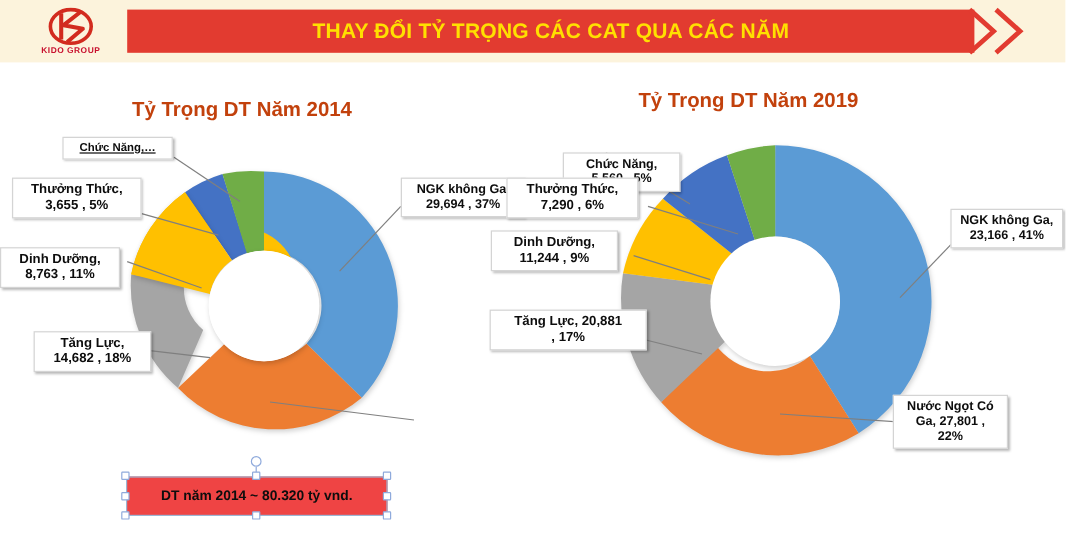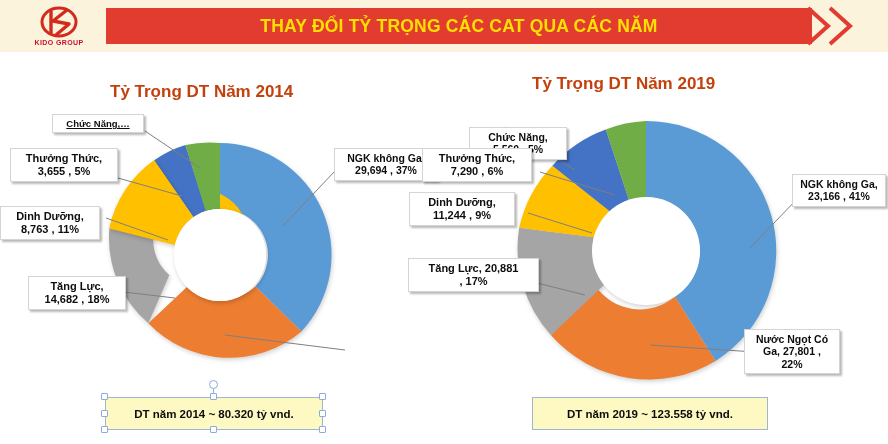--- a/index.html
+++ b/index.html
@@ -65,21 +65,21 @@
     padding:3px 5px;
     box-sizing:border-box;
     white-space:pre-line;
   }
   .leader{position:absolute;}
   .leader line{stroke:#7F7F7F;stroke-width:1;}
 
   
   .textbox{
     position:absolute;
-    background:#fef9c3;
+    background:#ef4444;
     border:1px solid #9CB6D4;
     display:flex;align-items:center;justify-content:center;
     color:#0d0d0d;font-weight:bold;
     font-family:"Liberation Sans", sans-serif;
     box-sizing:border-box;
     white-space:nowrap;
   }
   
   .sel-handle{
     position:absolute;width:7px;height:7px;background:#fff;
@@ -224,15 +224,14 @@
   <div class="callout" style="left:408px;top:258px;width:131px;font-size:11px;">Tăng Lực,  20,881
 , 17%</div>
 
   <div class="callout" style="left:792px;top:174px;width:94px;font-size:10.5px;">NGK không Ga,
 23,166 , 41%</div>
 
   <div class="callout" style="left:744px;top:329px;width:96px;font-size:10.5px;">Nước Ngọt Có
 Ga,  27,801 ,
 22%</div>
 
-  <div class="textbox" style="left:532px;top:397px;width:236px;height:33px;font-size:11.5px;">DT năm 2019 ~ 123.558 tỷ vnd.</div>
 
 </div>
 
 </body></html>

